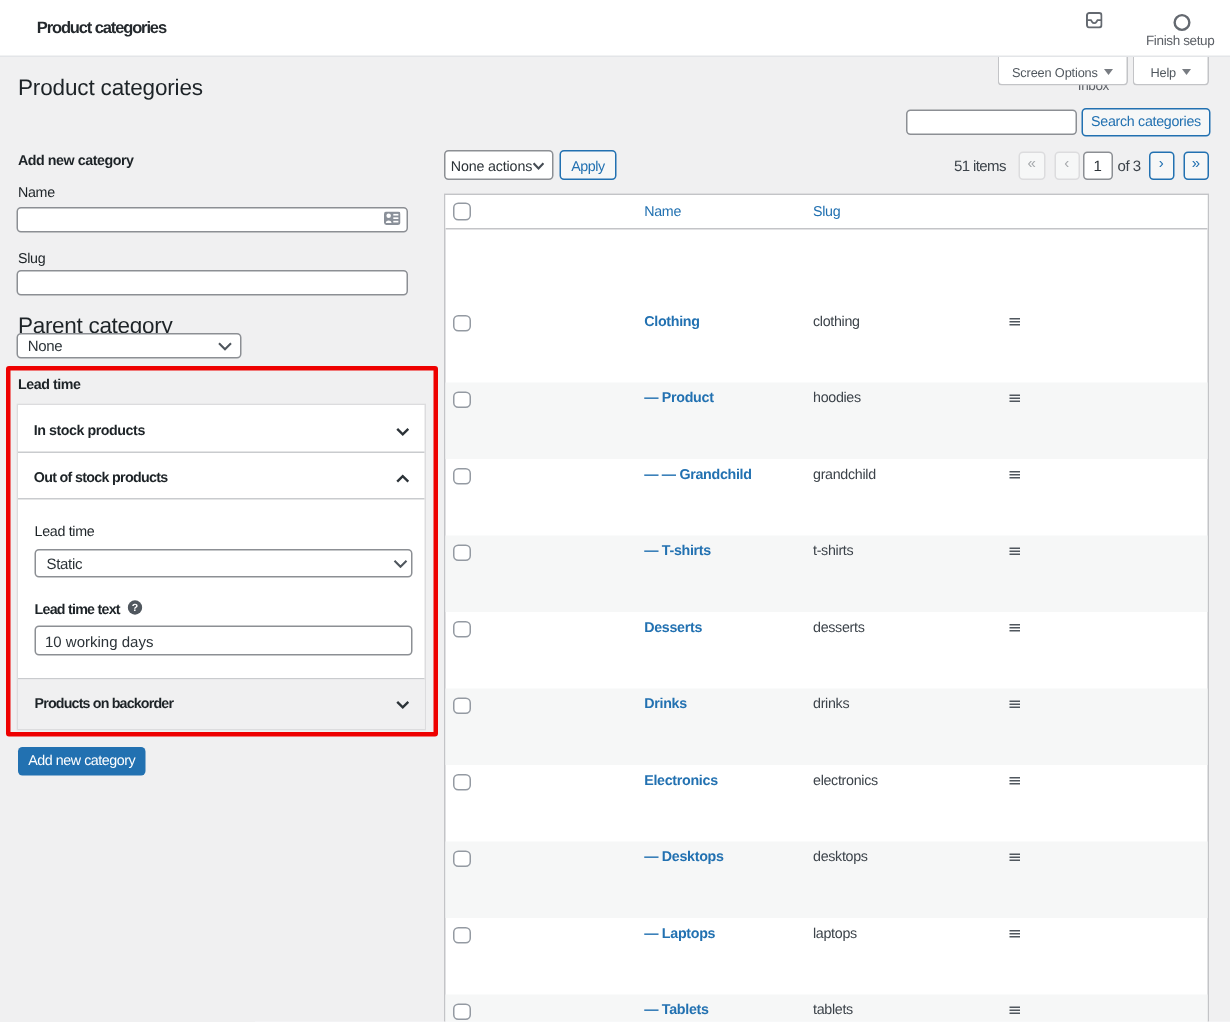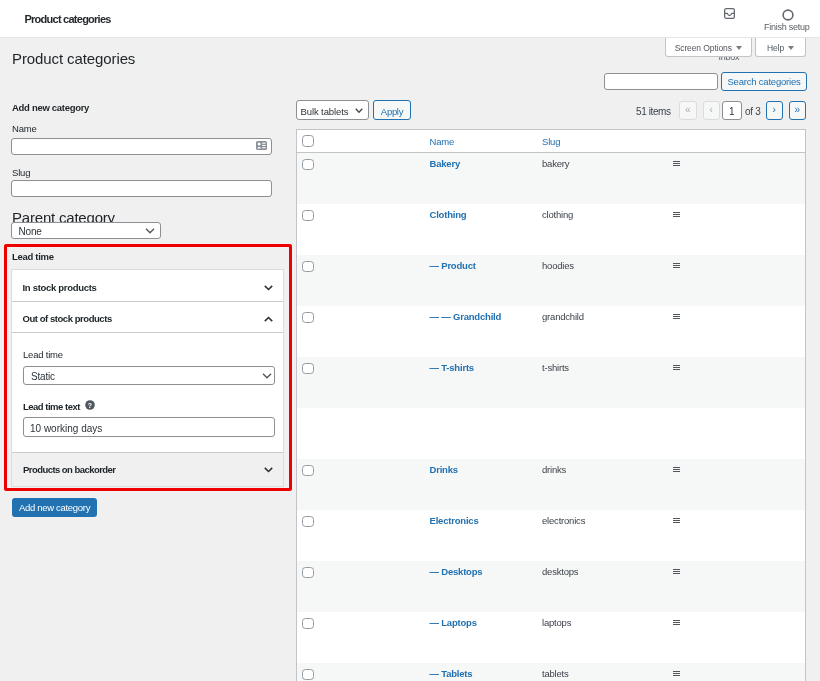--- a/index.html
+++ b/index.html
@@ -119,50 +119,40 @@
   <div class="divider" style="top:182px;"></div>
   <div style="position:absolute; left:0; top:183px; width:271px; height:33px; background:#f0f0f1;"></div>
   <div class="txt" style="left:11px; top:195.5px; font-size:9.5px; font-weight:bold; letter-spacing:-0.55px; color:#1d2327;">Products on backorder</div>
   <svg class="chev" style="left:251.5px; top:197px;" width="9" height="6" viewBox="0 0 9 6">
       <path d="M0.8 0.9 L4.5 4.5 L8.2 0.9" fill="none" stroke="#2c3338" stroke-width="1.6"></path>
     </svg>
 </div>
 
 <div id="addbtn" class="abs">Add new category</div>
 
-<div class="input" style="left:296px; top:100px; width:72.5px; height:20px; line-height:22px; padding-left:3.5px; font-size:9.5px; letter-spacing:-0.1px;">Bulk tablets</div>
+<div class="input" style="left:296px; top:100px; width:72.5px; height:20px; line-height:22px; padding-left:3.5px; font-size:9.5px; letter-spacing:-0.1px;">None actions</div>
 <svg class="chev" style="left:355.3px; top:108.3px;" width="8" height="6" viewBox="0 0 8 6">
     <path d="M0.7 0.8 L4 4.3 L7.3 0.8" fill="none" stroke="#454c54" stroke-width="1.4"></path>
   </svg>
 <div id="applybtn" class="abs">Apply</div>
 
 <div class="txt" style="left:636px; top:107px; font-size:10px; letter-spacing:-0.4px; color:#3c434a;text-align:right;">51 items</div>
 <div class="pgbtn pgdis" style="left:679px; width:17.5px;">«</div>
 <div class="pgbtn pgdis" style="left:702.5px; width:17.5px;">‹</div>
 <div class="input" style="left:722px; top:101px; width:19.5px; height:18.5px; text-align:center; line-height:19px; font-size:10px;">1</div>
 <div class="txt" style="left:745px; top:107px; font-size:10px; letter-spacing:-0.3px; color:#3c434a;">of 3</div>
 <div class="pgbtn pgact" style="left:765.5px; width:17.5px;">›</div>
 <div class="pgbtn pgact" style="left:788.5px; width:17.5px;">»</div>
 
 <div id="table" class="abs">
   <div class="thead">
     <div class="cb" style="left:5px; top:5px;"></div>
     <div class="namelink" style="top:6.5px; font-weight:400; letter-spacing:-0.2px;">Name</div>
     <div class="slugtxt" style="top:6.5px; color:#2271b1;">Slug</div>
   </div>
-  <div class="row odd" style="top:23px;">
-    <div class="cb" style="left:5px; top:5.5px;"></div>
-    <div class="namelink">Bakery</div>
-    <div class="slugtxt">bakery</div>
-    <div class="burger">
-        <div></div>
-        <div></div>
-        <div></div>
-      </div>
-  </div>
   <div class="row" style="top:74px;">
     <div class="cb" style="left:5px; top:5.5px;"></div>
     <div class="namelink">Clothing</div>
     <div class="slugtxt">clothing</div>
     <div class="burger">
         <div></div>
         <div></div>
         <div></div>
       </div>
   </div>
@@ -189,20 +179,30 @@
   <div class="row odd" style="top:227px;">
     <div class="cb" style="left:5px; top:5.5px;"></div>
     <div class="namelink">— T-shirts</div>
     <div class="slugtxt">t-shirts</div>
     <div class="burger">
         <div></div>
         <div></div>
         <div></div>
       </div>
   </div>
+  <div class="row" style="top:278px;">
+    <div class="cb" style="left:5px; top:5.5px;"></div>
+    <div class="namelink">Desserts</div>
+    <div class="slugtxt">desserts</div>
+    <div class="burger">
+        <div></div>
+        <div></div>
+        <div></div>
+      </div>
+  </div>
   <div class="row odd" style="top:329px;">
     <div class="cb" style="left:5px; top:5.5px;"></div>
     <div class="namelink">Drinks</div>
     <div class="slugtxt">drinks</div>
     <div class="burger">
         <div></div>
         <div></div>
         <div></div>
       </div>
   </div>

